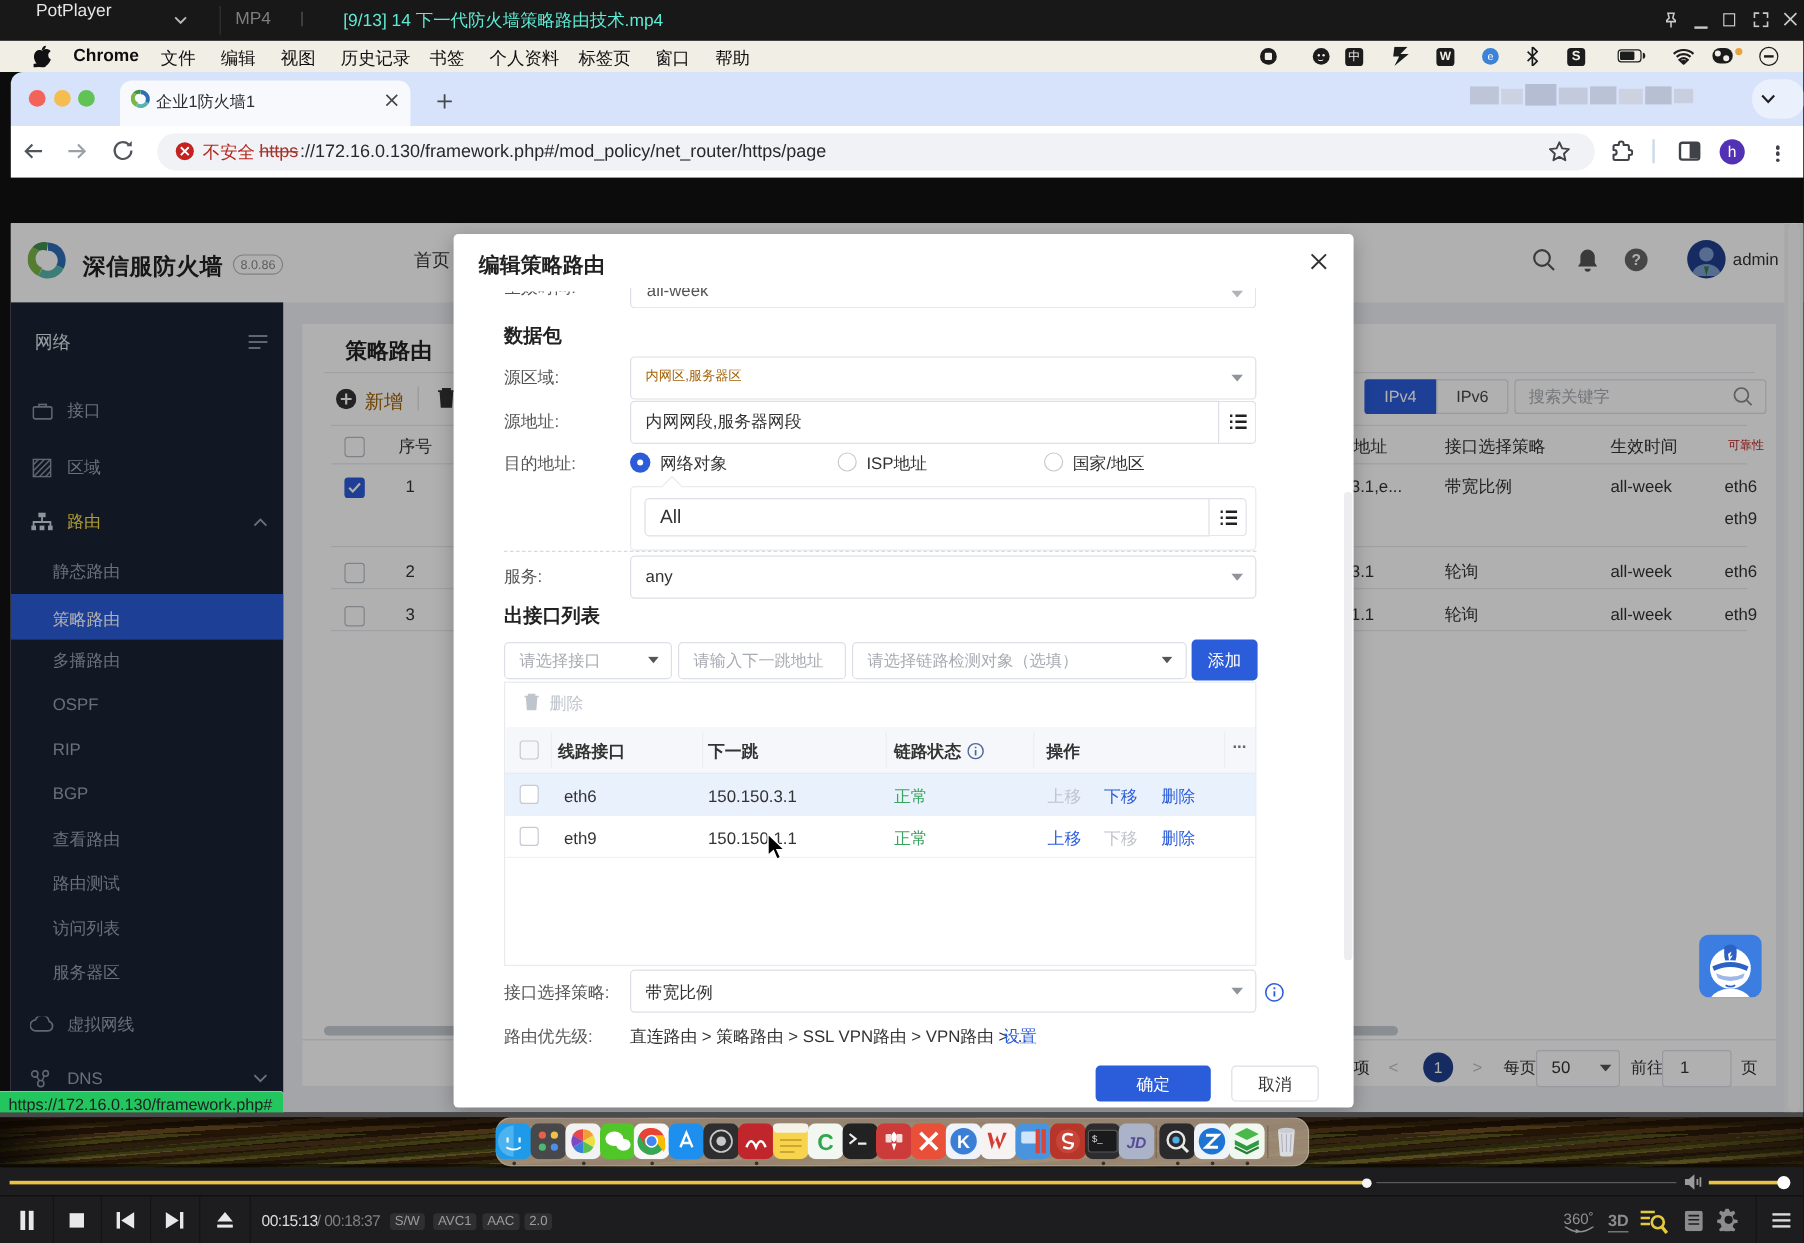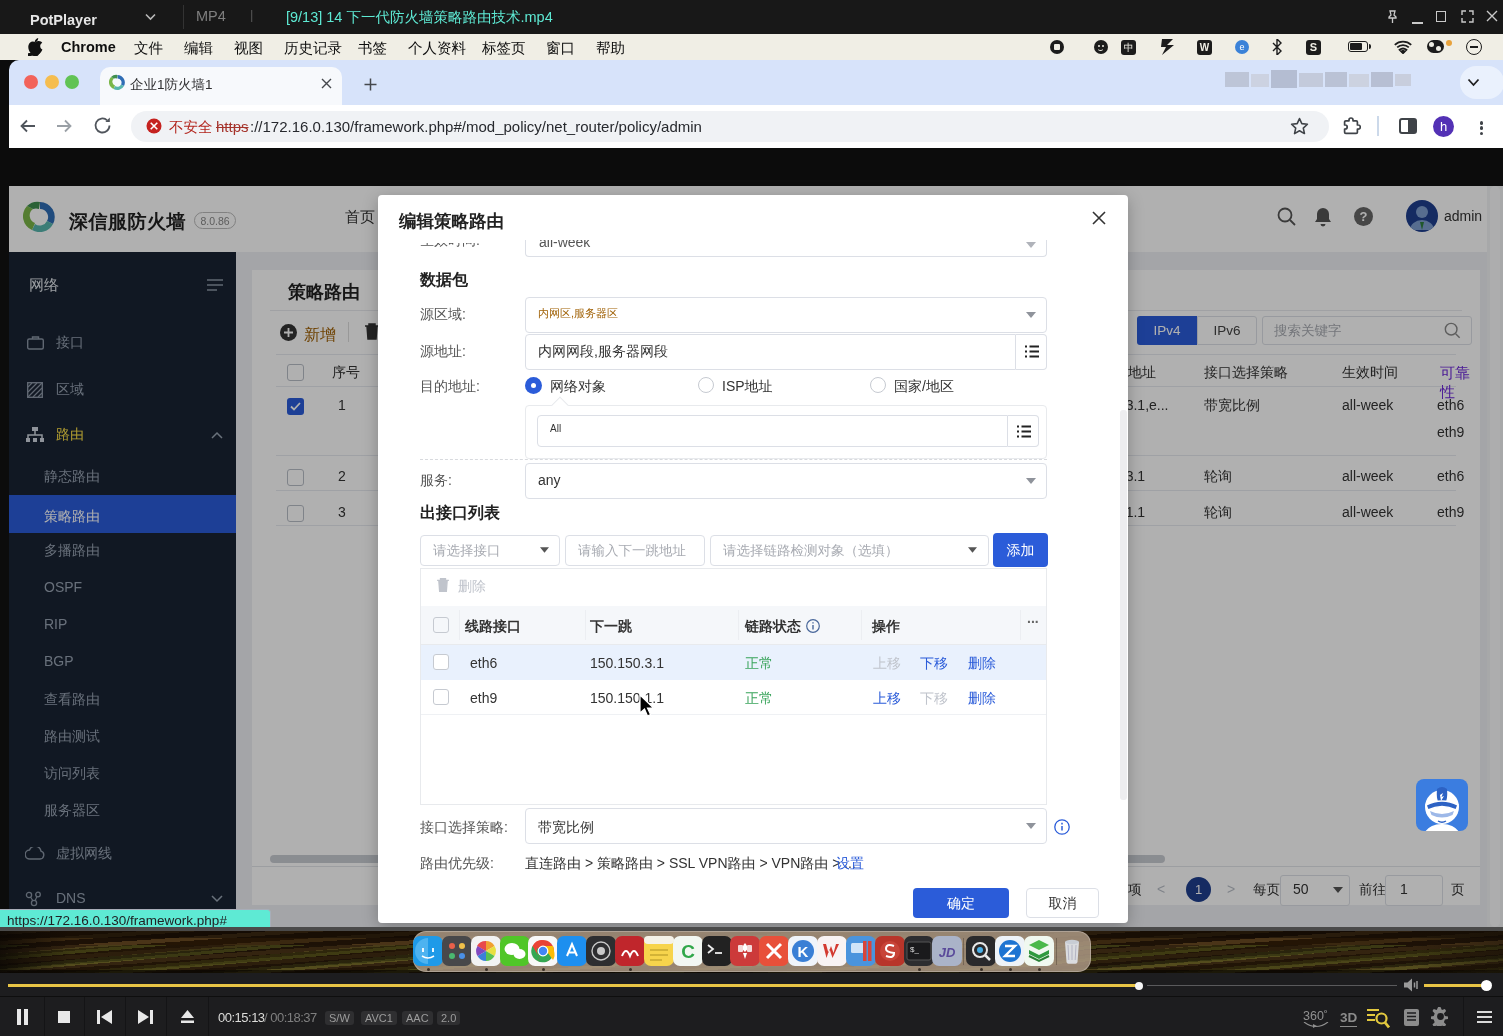--- a/index.html
+++ b/index.html
@@ -3,21 +3,21 @@
 <style>
 *{margin:0;padding:0;box-sizing:border-box;font-family:"Liberation Sans",sans-serif}
 html,body{width:1503px;height:1036px;overflow:hidden;background:#000}
 #screen{position:relative;width:1503px;height:1036px;background:#0c0c0c;overflow:hidden}
 .abs{position:absolute}
 </style></head>
 <body>
 <div id="screen">
 
 <div class="abs" id="potbar" style="left:0;top:0;width:1503px;height:34px;background:#181818">
- <span class="abs" style="left:30px;top:12px;font-size:14.5px;font-weight:bold;color:#e6e6e6">PotPlayer</span>
+ <span class="abs" style="left:30px;top:1px;font-size:14.5px;font-weight:normal;color:#e6e6e6">PotPlayer</span>
  <svg class="abs" style="left:145px;top:13px" width="11" height="8" viewBox="0 0 11 8">
         <path d="M1 1.5 L5.5 6 L10 1.5" stroke="#b8b8b8" stroke-width="1.6" fill="none"></path>
       </svg>
  <div class="abs" style="left:183px;top:5px;width:1px;height:24px;background:#333"></div>
  <span class="abs" style="left:196px;top:8px;font-size:14.5px;color:#7e7e7e">MP4</span>
  <span class="abs" style="left:250px;top:7px;font-size:13px;color:#555">|</span>
  <span class="abs" style="left:286px;top:8px;font-size:14.5px;color:#5eead4">[9/13] 14 下一代防火墙策略路由技术.mp4</span>
  <svg class="abs" style="left:1386px;top:10px" width="13" height="14" viewBox="0 0 13 14">
         <path d="M4 1 h5 l-1 4 l2 2 v1 H3 v-1 l2-2 z M6.5 8 v5" stroke="#c9c9c9" stroke-width="1.3" fill="none"></path>
       </svg>
@@ -120,21 +120,21 @@
         <path d="M16.5 9.5 a7 7 0 1 1 -2.3-5.2" stroke="#50555c" stroke-width="1.8" fill="none"></path>
         <path d="M16.8 1.5 v4.4 h-4.4 z" fill="#50555c"></path>
       </svg>
  <div class="abs" style="left:122px;top:6px;width:1198px;height:31px;background:#f0f2f5;border-radius:16px"></div>
  <svg class="abs" style="left:137px;top:13px" width="16" height="16" viewBox="0 0 17 17">
         <circle cx="8.5" cy="8.5" r="8" fill="#c5221f"></circle>
         <path d="M5 5 L12 12 M12 5 L5 12" stroke="#fff" stroke-width="1.7"></path>
       </svg>
  <span class="abs" style="left:160px;top:13px;font-size:14.5px;color:#b3261e">不安全</span>
  <span class="abs" style="left:207px;top:12.5px;font-size:15px;color:#a5342c;text-decoration:line-through">https</span>
- <span class="abs" style="left:241px;top:12.5px;font-size:15px;color:#27292e">://172.16.0.130/framework.php#/mod_policy/net_router/policy/admin</span>
+ <span class="abs" style="left:241px;top:12.5px;font-size:15px;color:#27292e">://172.16.0.130/framework.php#/mod_policy/net_router/https/page</span>
  <svg class="abs" style="left:1281px;top:12px" width="19" height="19" viewBox="0 0 18 18">
         <path d="M9 1.5 L11.2 6.3 16.5 6.9 12.6 10.5 13.7 15.7 9 13 4.3 15.7 5.4 10.5 1.5 6.9 6.8 6.3 z" stroke="#3f4348" stroke-width="1.5" fill="none" stroke-linejoin="round"></path>
       </svg>
  <svg class="abs" style="left:1332px;top:11px" width="20" height="20" viewBox="0 0 20 20">
         <path d="M8 4 a2 2 0 0 1 4 0 v0.8 h3.2 a1.2 1.2 0 0 1 1.2 1.2 v3 h0.8 a2 2 0 0 1 0 4.2 h-0.8 v3 a1.2 1.2 0 0 1 -1.2 1.2 h-10.4 a1.2 1.2 0 0 1 -1.2 -1.2 v-3.2 h0.6 a2 2 0 0 0 0 -4 h-0.6 V6 a1.2 1.2 0 0 1 1.2 -1.2 H8 z" stroke="#3f4348" stroke-width="1.7" fill="none" stroke-linejoin="round"></path>
       </svg>
  <div class="abs" style="left:1368px;top:11px;width:1.5px;height:20px;background:#ccd9ea"></div>
  <div class="abs" style="left:1390px;top:13px;width:18px;height:16px;border:2px solid #3f4348;border-radius:3px"></div>
       <div class="abs" style="left:1399px;top:15px;width:7px;height:12px;background:#3f4348"></div>
  <div class="abs" style="left:1424px;top:11px;width:21px;height:21px;background:#5331b5;border-radius:50%;color:#fff;font-size:13px;text-align:center;line-height:21px">h</div>
@@ -238,21 +238,21 @@
   <svg class="abs" style="left:112px;top:52px" width="16" height="19" viewBox="0 0 16 19">
           <path d="M1 4 h14 M5 4 V2 h6 v2 M3 4 l1 13 h8 l1-13" fill="#333" stroke="#333" stroke-width="1.5"></path>
         </svg>
 
   <div class="abs" style="left:24px;top:84px;width:1180px;height:33px;border-top:1px solid #e6e9ef;border-bottom:1px solid #e6e9ef"></div>
   <div class="abs" style="left:35px;top:94px;width:17px;height:17px;border:1px solid #b9bec7;border-radius:3px;background:#fff"></div>
   <span class="abs" style="left:80px;top:94px;font-size:14px;color:#333">序号</span>
   <span class="abs" style="left:876px;top:94px;font-size:14px;color:#333">地址</span>
   <span class="abs" style="left:952px;top:94px;font-size:14px;color:#333">接口选择策略</span>
   <span class="abs" style="left:1090px;top:94px;font-size:14px;color:#333">生效时间</span>
-  <span class="abs" style="left:1188px;top:94px;font-size:15px;color:#6d28d9">可靠性</span>
+  <span class="abs" style="left:1188px;top:94px;font-size:10px;color:#b91c1c">可靠性</span>
 
   <div class="abs" style="left:35px;top:128px;width:17px;height:17px;background:#2b5cd9;border-radius:3px"></div>
         <svg class="abs" style="left:38px;top:132px" width="11" height="9" viewBox="0 0 11 9">
           <path d="M1 4.5 L4 7.5 L10 1" stroke="#fff" stroke-width="1.8" fill="none"></path>
         </svg>
   <span class="abs" style="left:86px;top:127px;font-size:14px;color:#333">1</span>
   <span class="abs" style="left:128px;top:127px;font-size:14px;color:#2b5cd9">策略路由1</span>
   <span class="abs" style="left:862px;top:127px;font-size:14px;color:#333">0.3.1,e...</span>
   <span class="abs" style="left:952px;top:127px;font-size:14px;color:#333">带宽比例</span>
   <span class="abs" style="left:1090px;top:127px;font-size:14px;color:#333">all-week</span>
@@ -305,21 +305,21 @@
   <span class="abs" style="left:1148px;top:611px;font-size:14px;color:#333">1</span>
   <span class="abs" style="left:1199px;top:611px;font-size:13.5px;color:#333">页</span>
  </div>
 
  <div class="abs" style="left:1478px;top:0;width:16px;height:741px;background:#f2f3f5"></div>
  <div class="abs" style="left:1481px;top:0;width:10px;height:741px;background:#fbfbfc;border-radius:5px"></div>
 </div>
 
 <div class="abs" id="overlay" style="left:9px;top:186px;width:1494px;height:741px;background:rgba(0,0,0,0.31)"></div>
 
-<div class="abs" id="tooltip" style="left:0;top:909px;width:271px;height:24px;background:#5eead4;border:1px solid #a8adb8;border-left:none;font-size:13.5px;color:#202124;line-height:21px;padding-left:7px;border-top-right-radius:4px">https://172.16.0.130/framework.php#</div>
+<div class="abs" id="tooltip" style="left:0;top:909px;width:237px;height:24px;background:#22c55e;border:1px solid #a8adb8;border-left:none;font-size:13.5px;color:#202124;line-height:21px;padding-left:7px;border-top-right-radius:4px">https://172.16.0.130/framework.php#</div>
 
 <div class="abs" id="mascot" style="left:1416px;top:779px;width:52px;height:52px;background:#3b7de0;border-radius:8px;overflow:hidden">
  <svg width="52" height="52" viewBox="0 0 52 52">
         <circle cx="26" cy="28" r="17" fill="#fff"></circle>
         <path d="M26 45 a18 14 0 0 1 17 8 H9 a18 14 0 0 1 17-8z" fill="#fff"></path>
         <path d="M21 10 q5-4 10 0 q1 10-2 14 h-6 q-3-4-2-14z" fill="#2d62c4"></path>
         <path d="M24 16 l3-2 -1.5 4 2.5-1 -3 5 z" fill="#fff"></path>
         <path d="M10 26 q16-8 32 0 l-2 5 q-14-7-28 0z" fill="#2d62c4" stroke="#fff" stroke-width="1.5"></path>
         <path d="M14 32 q12 6 24 0 l-1.5 4 q-10.5 5-21 0z" fill="#9db8e8"></path>
         <path d="M22 42 q4 2.5 8 0" stroke="#2d62c4" stroke-width="1.4" fill="none"></path>
@@ -361,21 +361,21 @@
  <div class="abs" style="left:153px;top:188px;width:5px;height:5px;border-radius:50%;background:#fff"></div>
  <span class="abs" style="left:172px;top:183px;font-size:14px;color:#333">网络对象</span>
  <div class="abs" style="left:320px;top:182px;width:16px;height:16px;border-radius:50%;border:1px solid #c6cad1"></div>
  <span class="abs" style="left:344px;top:183px;font-size:14px;color:#333">ISP地址</span>
  <div class="abs" style="left:492px;top:182px;width:16px;height:16px;border-radius:50%;border:1px solid #c6cad1"></div>
  <span class="abs" style="left:516px;top:183px;font-size:14px;color:#333">国家/地区</span>
 
  <div class="abs" style="left:147px;top:210px;width:522px;height:54px;border:1px solid #e8eaed;border-radius:4px;background:#fff"></div>
  <div class="abs" style="left:176px;top:204px;width:12px;height:12px;background:#fff;border-left:1px solid #e8eaed;border-top:1px solid #e8eaed;transform:rotate(45deg)"></div>
  <div class="abs" style="left:159px;top:220px;width:471px;height:32px;border:1px solid #dcdfe6;border-radius:4px 0 0 4px"></div>
- <span class="abs" style="left:172px;top:228px;font-size:10px;color:#333">All</span>
+ <span class="abs" style="left:172px;top:228px;font-size:16px;color:#333">All</span>
  <div class="abs" style="left:630px;top:220px;width:31px;height:32px;border:1px solid #dcdfe6;border-left:none;border-radius:0 4px 4px 0"></div>
  <svg class="abs" style="left:639px;top:230px" width="14" height="13" viewBox="0 0 14 13">
         <path d="M0 1.5 h2 M4.5 1.5 h9.5 M0 6.5 h2 M4.5 6.5 h9.5 M0 11.5 h2 M4.5 11.5 h9.5" stroke="#222" stroke-width="2"></path>
       </svg>
  <div class="abs" style="left:42px;top:264px;width:627px;height:0;border-bottom:1px dashed #d8dade"></div>
 
  <span class="abs" style="left:42px;top:277px;font-size:14px;color:#555">服务:</span>
  <div class="abs" style="left:147px;top:268px;width:522px;height:36px;border:1px solid #dcdfe6;border-radius:4px"></div>
  <span class="abs" style="left:160px;top:277px;font-size:14px;color:#333">any</span>
  <svg class="abs" style="left:648px;top:283px" width="10" height="6" viewBox="0 0 10 6">

